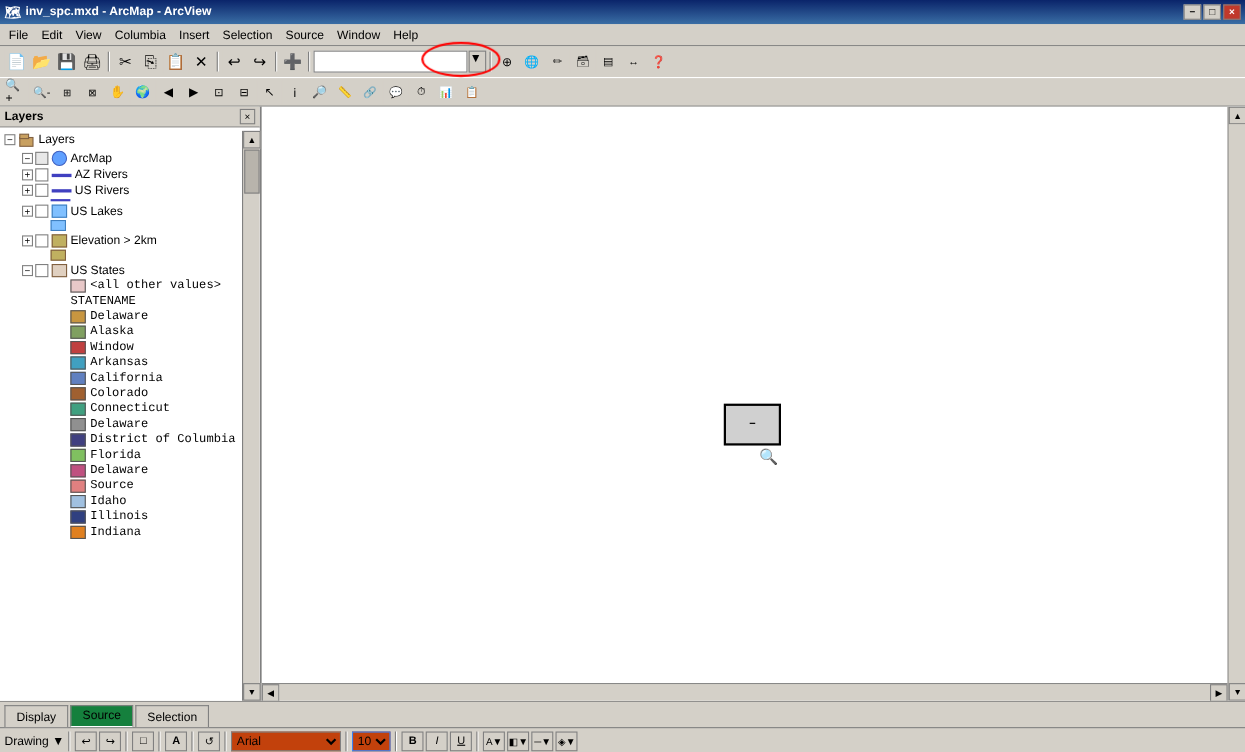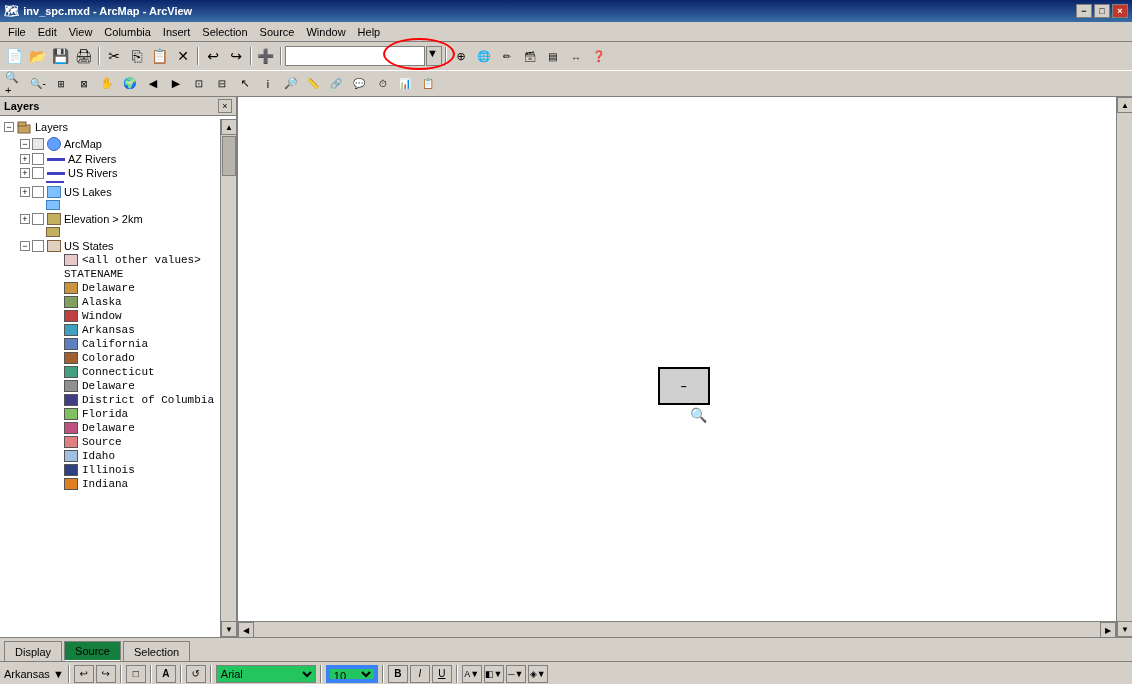--- a/index.html
+++ b/index.html
@@ -246,21 +246,21 @@
       border-top: 1px solid #808080;
       display: flex;
       align-items: center;
       padding: 0 4px;
       gap: 2px;
     }
     .drawing-toolbar select, .drawing-toolbar input {
       height: 18px;
       font-size: 11px;
       border: 1px solid #808080;
-      background: #22c55e;
+      background: #c2410c;
     }
     .drawing-btn {
       width: 20px; height: 18px;
       background: #d4d0c8;
       border: 1px solid #808080;
       font-size: 10px;
       cursor: pointer;
       display: flex; align-items: center; justify-content: center;
     }
   </style>
@@ -540,36 +540,36 @@
   </div>
 </div>
 
 <div class="bottom-tabs">
   <div class="tab">Display</div>
   <div class="tab active">Source</div>
   <div class="tab">Selection</div>
 </div>
 
 <div class="drawing-toolbar">
-  <span style="font-size:11px;">Arkansas ▼</span>
+  <span style="font-size:11px;">Drawing ▼</span>
   <div class="toolbar-separator"></div>
   <div class="drawing-btn">↩</div>
   <div class="drawing-btn">↪</div>
   <div class="toolbar-separator"></div>
   <div class="drawing-btn">□</div>
   <div class="toolbar-separator"></div>
   <div class="drawing-btn" style="font-weight:bold;">A</div>
   <div class="toolbar-separator"></div>
   <div class="drawing-btn">↺</div>
   <div class="toolbar-separator"></div>
   <select style="width:100px;height:18px;font-size:11px;border:1px solid #808080;">
     <option>Arial</option>
   </select>
   <div class="toolbar-separator"></div>
-  <select style="width:52px;height:18px;font-size:11px;border:4px solid #3b82f6;">
+  <select style="width:35px;height:18px;font-size:11px;border:1px solid #3b82f6;">
     <option>10</option>
   </select>
   <div class="toolbar-separator"></div>
   <div class="drawing-btn" style="font-weight:bold;">B</div>
   <div class="drawing-btn" style="font-style:italic;">I</div>
   <div class="drawing-btn" style="text-decoration:underline;">U</div>
   <div class="toolbar-separator"></div>
   <div class="drawing-btn" style="font-size:9px;">A▼</div>
   <div class="drawing-btn" style="font-size:9px;">◧▼</div>
   <div class="drawing-btn" style="font-size:9px;">─▼</div>

